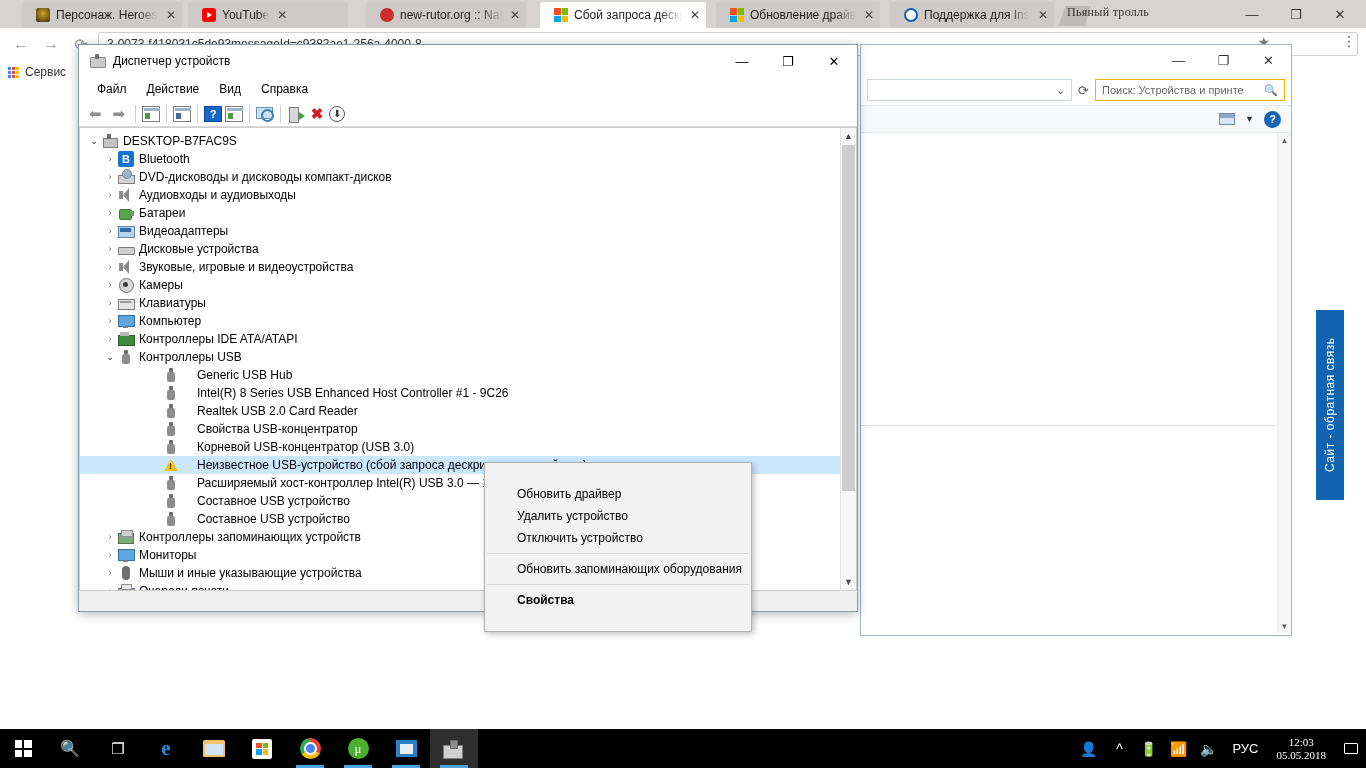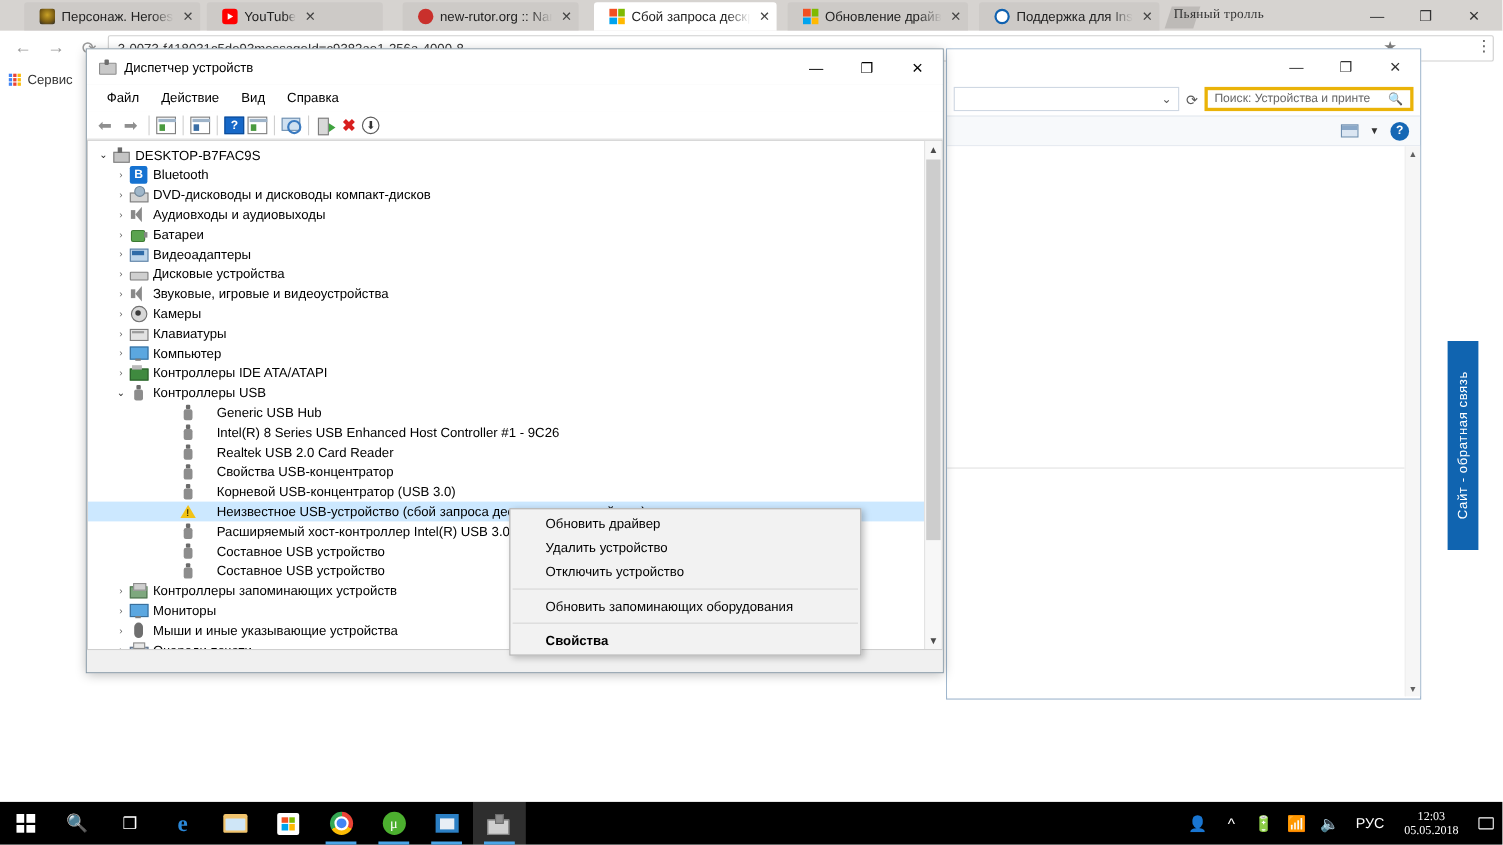--- a/index.html
+++ b/index.html
@@ -96,21 +96,21 @@
   .explorer {
     position: absolute; left: 860px; top: 44px; width: 432px; height: 592px;
     background: #ffffff; border: 1px solid #9fb6cd;
   }
   .exp-titlebar { height: 30px; background: #fff; display:flex; justify-content:flex-end; align-items:center; }
   .exp-titlebar span { width: 45px; height: 30px; display:flex; align-items:center; justify-content:center; font-size:13px; color:#333; }
   .exp-addressbar { height: 30px; background:#fff; display:flex; align-items:center; padding: 0 6px; gap:6px; }
   .exp-path { flex:1; height:22px; border:1px solid #cfd8e3; background:#fff; display:flex; align-items:center; padding:0 6px; font-size:11px; color:#333; }
   .exp-chev { color:#5a5a5a; font-size:11px; }
   .exp-refresh { color:#5a5a5a; font-size:13px; }
-  .exp-search { width: 190px; height:22px; border:3px solid #eab308; background:#fff; display:flex; align-items:center; justify-content:space-between; padding:0 6px; font-size:11px; color:#666; }
+  .exp-search { width: 190px; height:22px; border:1px solid #eab308; background:#fff; display:flex; align-items:center; justify-content:space-between; padding:0 6px; font-size:11px; color:#666; }
   .exp-cmdbar { height: 28px; background:#f7f9fb; border-top:1px solid #e3e8ee; border-bottom:1px solid #e3e8ee; display:flex; align-items:center; justify-content:flex-end; gap:10px; padding:0 10px; }
   .exp-viewicon { width:16px; height:12px; background: linear-gradient(#8aa8c8 40%, #dbe6f2 40%); border:1px solid #6f8fb0; }
   .exp-caret { font-size:9px; color:#333; }
   .exp-help { width:17px; height:17px; border-radius:50%; background:#1567b5; color:#fff; font-size:11px; font-weight:bold; display:flex; align-items:center; justify-content:center; }
   .exp-content { position:relative; height: 500px; background:#fff; }
   .exp-hr { position:absolute; left:0; right: 14px; top: 292px; height:1px; background:#e1e1e1; }
   .exp-scroll { position:absolute; right:0; top:0; width:14px; height:100%; background:#f6f6f6; border-left:1px solid #eee; }
   .exp-scroll .arw { height:14px; display:flex; align-items:center; justify-content:center; font-size:8px; color:#606060; }
   .exp-scroll .arw.bottom { position:absolute; bottom:0; left:0; right:0; }
 
@@ -205,24 +205,24 @@
   .ni-print::after { content:""; position:absolute; left:3px; top:1px; width:9px; height:4px; background:#e8e8e8; border:1px solid #8d8d8d; }
 
   .dm-scroll { position:absolute; right:0; top:0; width:16px; bottom:0; background:#f7f7f7; border-left:1px solid #e3e3e3; }
   .dm-scroll .sarw { height:16px; display:flex; align-items:center; justify-content:center; font-size:9px; color:#4a4a4a; }
   .dm-scroll .sarw.b { position:absolute; bottom:0; left:0; right:0; }
   .dm-thumb { position:absolute; left:1px; right:1px; top:17px; height:346px; background:#cdcdcd; }
   .dm-statusbar { height: 20px; background:#f0f0f0; }
 
   
   .ctxmenu {
-    position: absolute; left: 463px; top: 462px; width: 320px;
+    position: absolute; left: 484px; top: 462px; width: 268px;
     background: #f2f2f2; border: 1px solid #b0b0b0;
     box-shadow: 2px 2px 6px rgba(0,0,0,.25);
-    padding: 2px 0;
+    padding: 20px 0;
     z-index: 50;
   }
   .ctxitem { height: 22px; display:flex; align-items:center; padding-left: 32px; font-size: 12px; color:#000; }
   .ctxitem.bold { font-weight: bold; }
   .ctxsep { height:1px; background:#d6d6d6; margin: 4px 2px; }
 
   
   .taskbar { position: absolute; left:0; bottom:0; width:1366px; height:39px; background:#000; display:flex; align-items:center; }
   .tb-start { width: 46px; height: 39px; display:flex; align-items:center; justify-content:center; }
   .win-logo { display:grid; grid-template-columns: 1fr 1fr; grid-template-rows: 1fr 1fr; gap:2px; width:17px; height:17px; }

